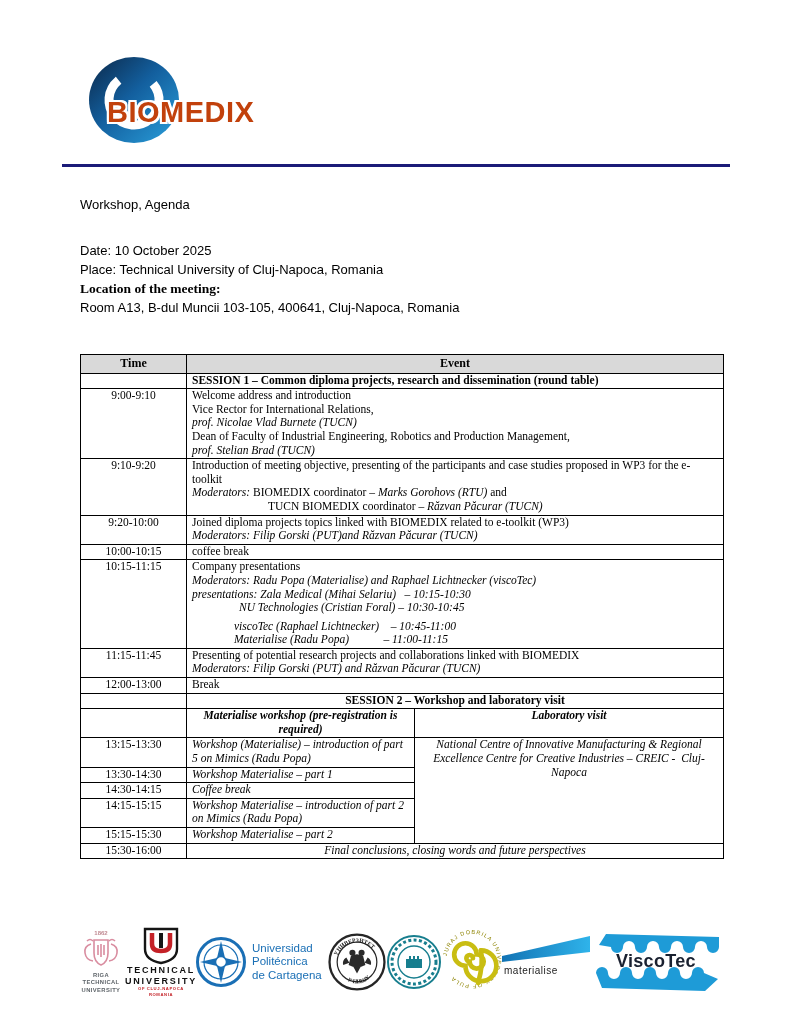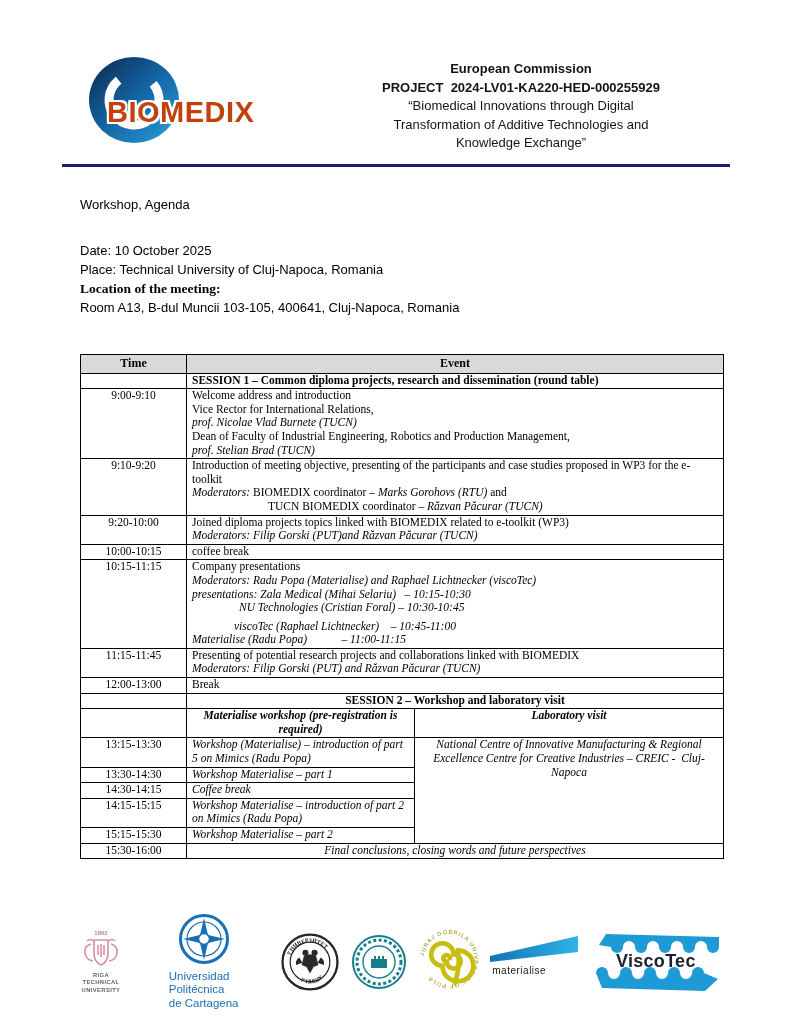--- a/index.html
+++ b/index.html
@@ -38,21 +38,21 @@
   .footer{position:absolute;left:76px;top:914px;width:646px;height:96px;display:flex;
      align-items:center;justify-content:space-between;}
   .flogo{display:flex;flex-direction:column;align-items:center;justify-content:center;}
   .rtu-year{font-family:"Liberation Sans",sans-serif;font-size:6px;color:#c08a92;font-weight:bold;}
   .rtu-cap{font-family:"Liberation Sans",sans-serif;font-size:5.8px;font-weight:bold;color:#5d6368;
      letter-spacing:.4px;text-align:center;line-height:7.5px;}
   .tucn-cap{font-family:"Liberation Sans",sans-serif;font-size:9px;font-weight:bold;color:#111;
      letter-spacing:1.8px;line-height:10.5px;text-align:center;}
   .tucn-sub{font-family:"Liberation Sans",sans-serif;font-size:4.2px;font-weight:bold;color:#c42127;
      letter-spacing:.6px;line-height:5.2px;text-align:center;}
-  .upct{display:flex;flex-direction:column;align-items:center;gap:6px;}
+  .upct{display:flex;flex-direction:row;align-items:center;gap:6px;}
   .upct-cap{font-family:"Liberation Sans",sans-serif;font-size:11.5px;color:#1a6fb5;line-height:13.5px;}
   .mat{position:relative;width:90px;height:54px;}
   .mat-cap{position:absolute;left:2px;top:30px;font-family:"Liberation Sans",sans-serif;
      font-size:10px;color:#1c1c1c;letter-spacing:.5px;}
   .visco{position:relative;width:130px;height:62px;}
   .visco-cap{position:absolute;left:24px;top:20px;font-family:"Liberation Sans",sans-serif;
      font-size:18px;font-weight:bold;color:#1a2130;letter-spacing:.3px;}
 </style>
 </head>
 <body>
@@ -67,25 +67,20 @@
           <stop offset="0.45" stop-color="#135f9e"></stop>
           <stop offset="1" stop-color="#2aa0dc"></stop>
         </linearGradient>
       </defs>
       <ellipse cx="49" cy="43" rx="45" ry="43" fill="url(#biograd)"></ellipse>
       <circle cx="49" cy="43" r="25" fill="none" stroke="#ffffff" stroke-width="9" stroke-dasharray="118 45" transform="rotate(-40 49 43)"></circle>
     </svg>
     <div class="logo-text">BIOMEDIX</div>
   </div>
 
-  <div class="header-right">
-    <div class="hb">European Commission</div>
-    <div class="hb pre">PROJECT  2024-LV01-KA220-HED-000255929</div>
-    <div>“Biomedical Innovations through Digital Transformation of Additive Technologies and Knowledge Exchange”</div>
-  </div>
 
   <div class="rule"></div>
 
   <div class="title">Workshop, Agenda</div>
   <div class="intro">
     <div>Date: 10 October 2025</div>
     <div>Place: Technical University of Cluj-Napoca, Romania</div>
     <div class="loc">Location of the meeting:</div>
     <div>Room A13, B-dul Muncii 103-105, 400641, Cluj-Napoca, Romania</div>
   </div>
@@ -139,21 +134,21 @@
           </td>
         </tr>
         <tr>
           <td class="time">10:15-11:15</td>
           <td colspan="2">
             <div class="line"><span>Company presentations</span></div>
             <div class="line"><span class="it">Moderators: Radu Popa (Materialise) and Raphael Lichtnecker (viscoTec)</span></div>
             <div class="line"><span class="it">presentations: Zala Medical (Mihai Selariu)   – 10:15-10:30</span></div>
             <div class="line" style="margin-left: 47px;"><span class="it">NU Technologies (Cristian Foral) – 10:30-10:45</span></div>
             <div class="line" style="margin-left: 42px; margin-top: 5px;"><span class="it">viscoTec (Raphael Lichtnecker)    – 10:45-11:00</span></div>
-            <div class="line" style=""><span class="it">Materialise (Radu Popa)            – 11:00-11:15</span></div>
+            <div class="line" style="margin-left: 42px;"><span class="it">Materialise (Radu Popa)            – 11:00-11:15</span></div>
           </td>
         </tr>
         <tr>
           <td class="time">11:15-11:45</td>
           <td colspan="2">
             <div class="line"><span>Presenting of potential research projects and collaborations linked with BIOMEDIX</span></div>
             <div class="line"><span class="it">Moderators: Filip Gorski (PUT) and Răzvan Păcurar (TUCN)</span></div>
           </td>
         </tr>
         <tr>
@@ -219,20 +214,31 @@
           <path d="M17 9 v10 M20 8 v13 M23 9 v10"></path>
           <path d="M10 8 q-7 2 -6 9 q1 7 8 8"></path>
           <path d="M30 8 q7 2 6 9 q-1 7 -8 8"></path>
           <path d="M6 5 q3 -3 6 0 M28 5 q3 -3 6 0"></path>
         </g>
       </svg>
       <div class="rtu-cap">RIGA TECHNICAL</div>
       <div class="rtu-cap">UNIVERSITY</div>
     </div>
 
+    <div class="flogo" style="width:70px">
+      <svg width="36" height="38" viewBox="0 0 36 38">
+        <path d="M2 2 h32 v20 q0 11 -16 14 q-16 -3 -16 -14 Z" fill="#fff" stroke="#151515" stroke-width="2.4"></path>
+        <path d="M9 6 v11 q0 7 9 7 q9 0 9 -7 v-11" fill="none" stroke="#c42127" stroke-width="4.5"></path>
+        <path d="M18 6 v15" stroke="#151515" stroke-width="4"></path>
+      </svg>
+      <div class="tucn-cap">TECHNICAL</div>
+      <div class="tucn-cap">UNIVERSITY</div>
+      <div class="tucn-sub">OF CLUJ-NAPOCA</div>
+      <div class="tucn-sub">ROMANIA</div>
+    </div>
 
     <div class="upct" style="width:132px">
       <svg width="50" height="50" viewBox="0 0 50 50">
         <circle cx="25" cy="25" r="23.5" fill="#fff" stroke="#1a6fb5" stroke-width="3"></circle>
         <circle cx="25" cy="25" r="17" fill="none" stroke="#1a6fb5" stroke-width="1.2"></circle>
         <path d="M25 4 L29 21 L46 25 L29 29 L25 46 L21 29 L4 25 L21 21 Z" fill="#1a6fb5"></path>
         <circle cx="25" cy="25" r="5.5" fill="#fff" stroke="#1a6fb5" stroke-width="1.5"></circle>
       </svg>
       <div class="upct-cap">
         <div>Universidad</div>

